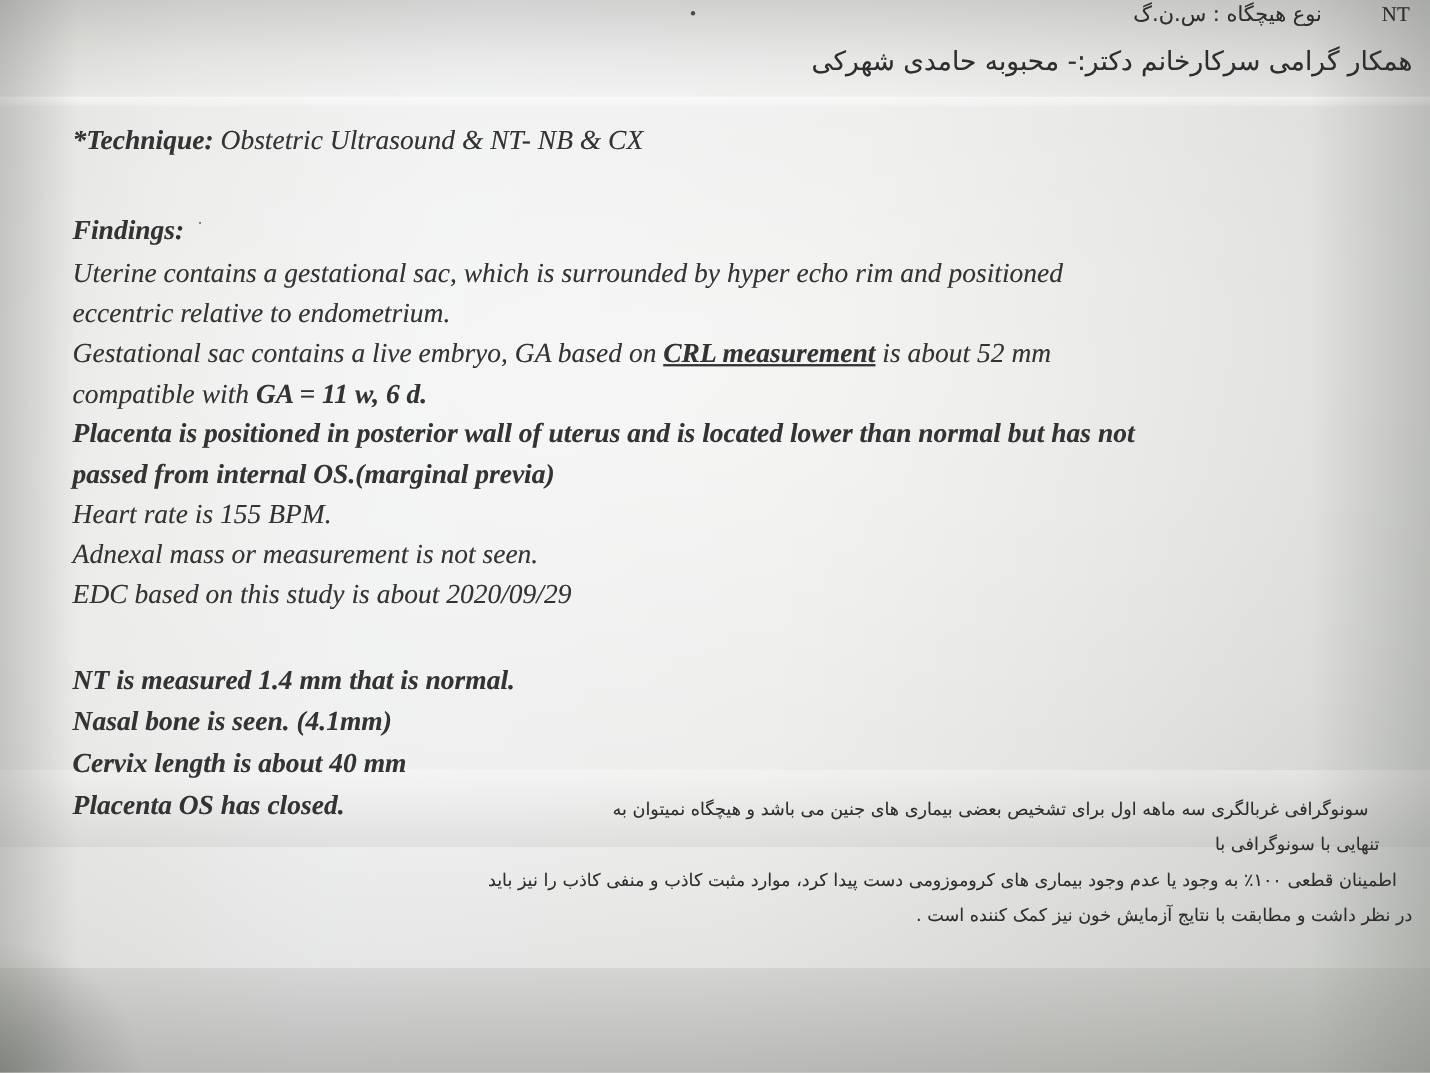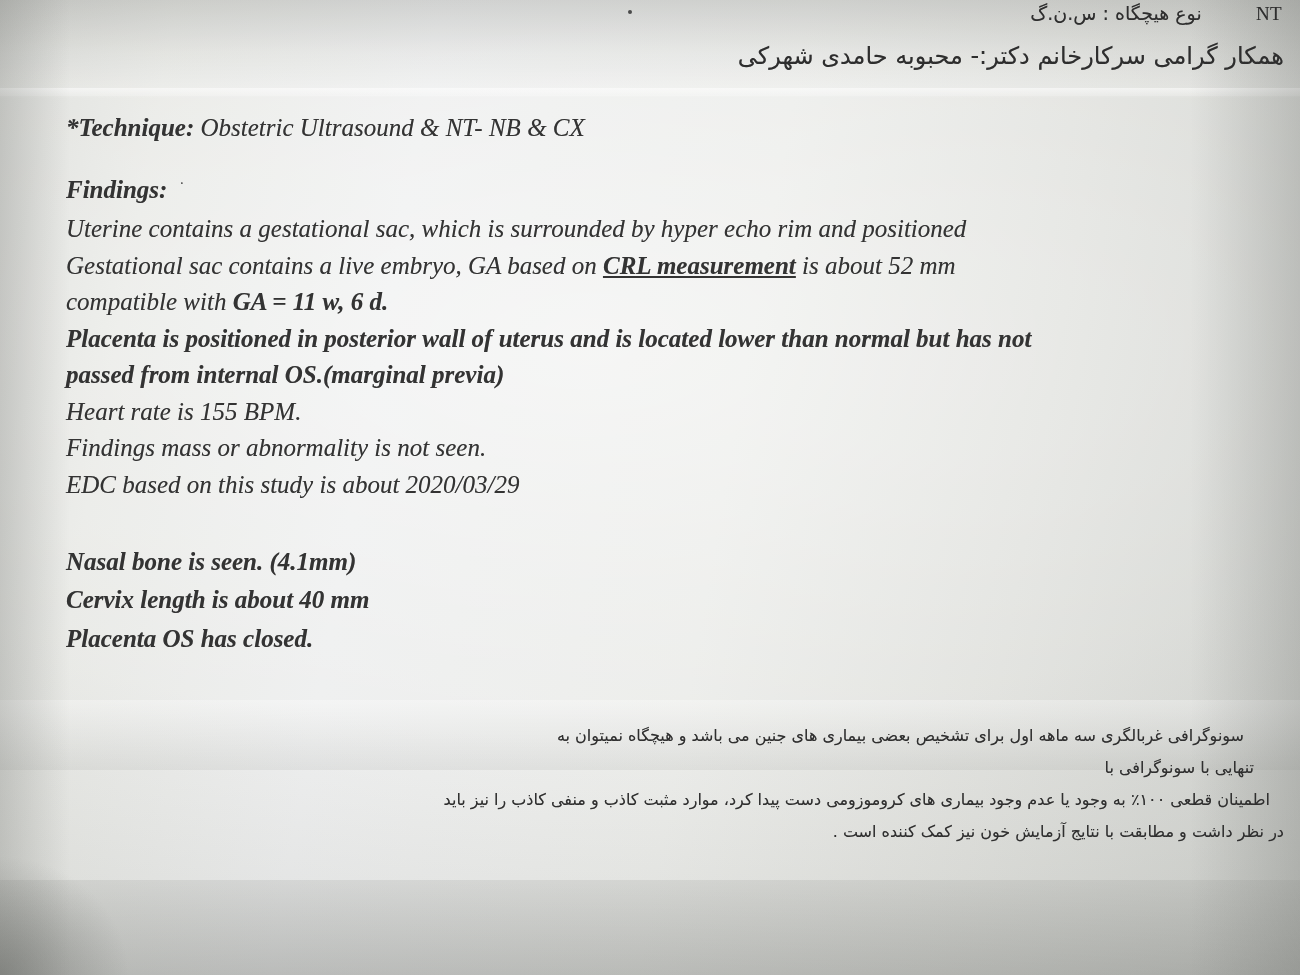--- a/index.html
+++ b/index.html
@@ -97,21 +97,21 @@
     top: 110px;
     left: 66px;
     width: 1190px;
     font-style: italic;
     font-size: 25px;
     line-height: 1.42;
     color: #333;
   }
   .tech-line {
     font-size: 25px;
-    margin-bottom: 26px;
+    margin-bottom: 46px;
     white-space: nowrap;
   }
   .tech-line b {
     font-weight: bold;
   }
   .findings-head {
     font-weight: bold;
     font-size: 25px;
     margin-bottom: 4px;
   }
@@ -191,35 +191,37 @@
     <div class="tech-line">
       <b>*Technique:</b>
       <span>Obstetric Ultrasound &amp; NT- NB &amp; CX</span>
     </div>
 
     <div class="findings-head">
       <span>Findings:</span><span class="tick">·</span>
     </div>
 
     <div class="para">Uterine contains a gestational sac, which is surrounded by hyper echo rim and positioned</div>
+    <div class="para">eccentric relative to endometrium.</div>
 
     <div class="para">
       <span>Gestational sac contains a live embryo, GA based on </span><span class="u-bold">CRL measurement</span><span> is about 52 mm</span>
     </div>
     <div class="para">
       <span>compatible with </span><span class="b-in">GA = 11 w, 6 d.</span>
     </div>
 
     <div class="para bold">Placenta is positioned in posterior wall of uterus and is located lower than normal but has not</div>
     <div class="para bold">passed from internal OS.(marginal previa)</div>
     <div class="para">Heart rate is 155 BPM.</div>
-    <div class="para">Findings mass or abnormality is not seen.</div>
-    <div class="para">EDC based on this study is about 2020/03/29</div>
+    <div class="para">Adnexal mass or measurement is not seen.</div>
+    <div class="para">EDC based on this study is about 2020/09/29</div>
 
     <div id="nt-block">
+      <div class="para">NT is measured 1.4 mm that is normal.</div>
       <div class="para">Nasal bone is seen.  (4.1mm)</div>
       <div class="para">Cervix length is about 40 mm</div>
       <div class="para">Placenta OS has closed.</div>
     </div>
   </div>
 
   <div id="footer-fa" class="soft">
     <span class="l l1">سونوگرافی غربالگری سه ماهه اول برای تشخیص بعضی بیماری های جنین می باشد و هیچگاه نمیتوان به</span>
     <span class="l l2">تنهایی با سونوگرافی با</span>
     <span class="l l3">اطمینان قطعی ۱۰۰٪ به وجود یا عدم وجود بیماری های کروموزومی دست پیدا کرد، موارد مثبت کاذب و منفی کاذب را نیز باید</span>

